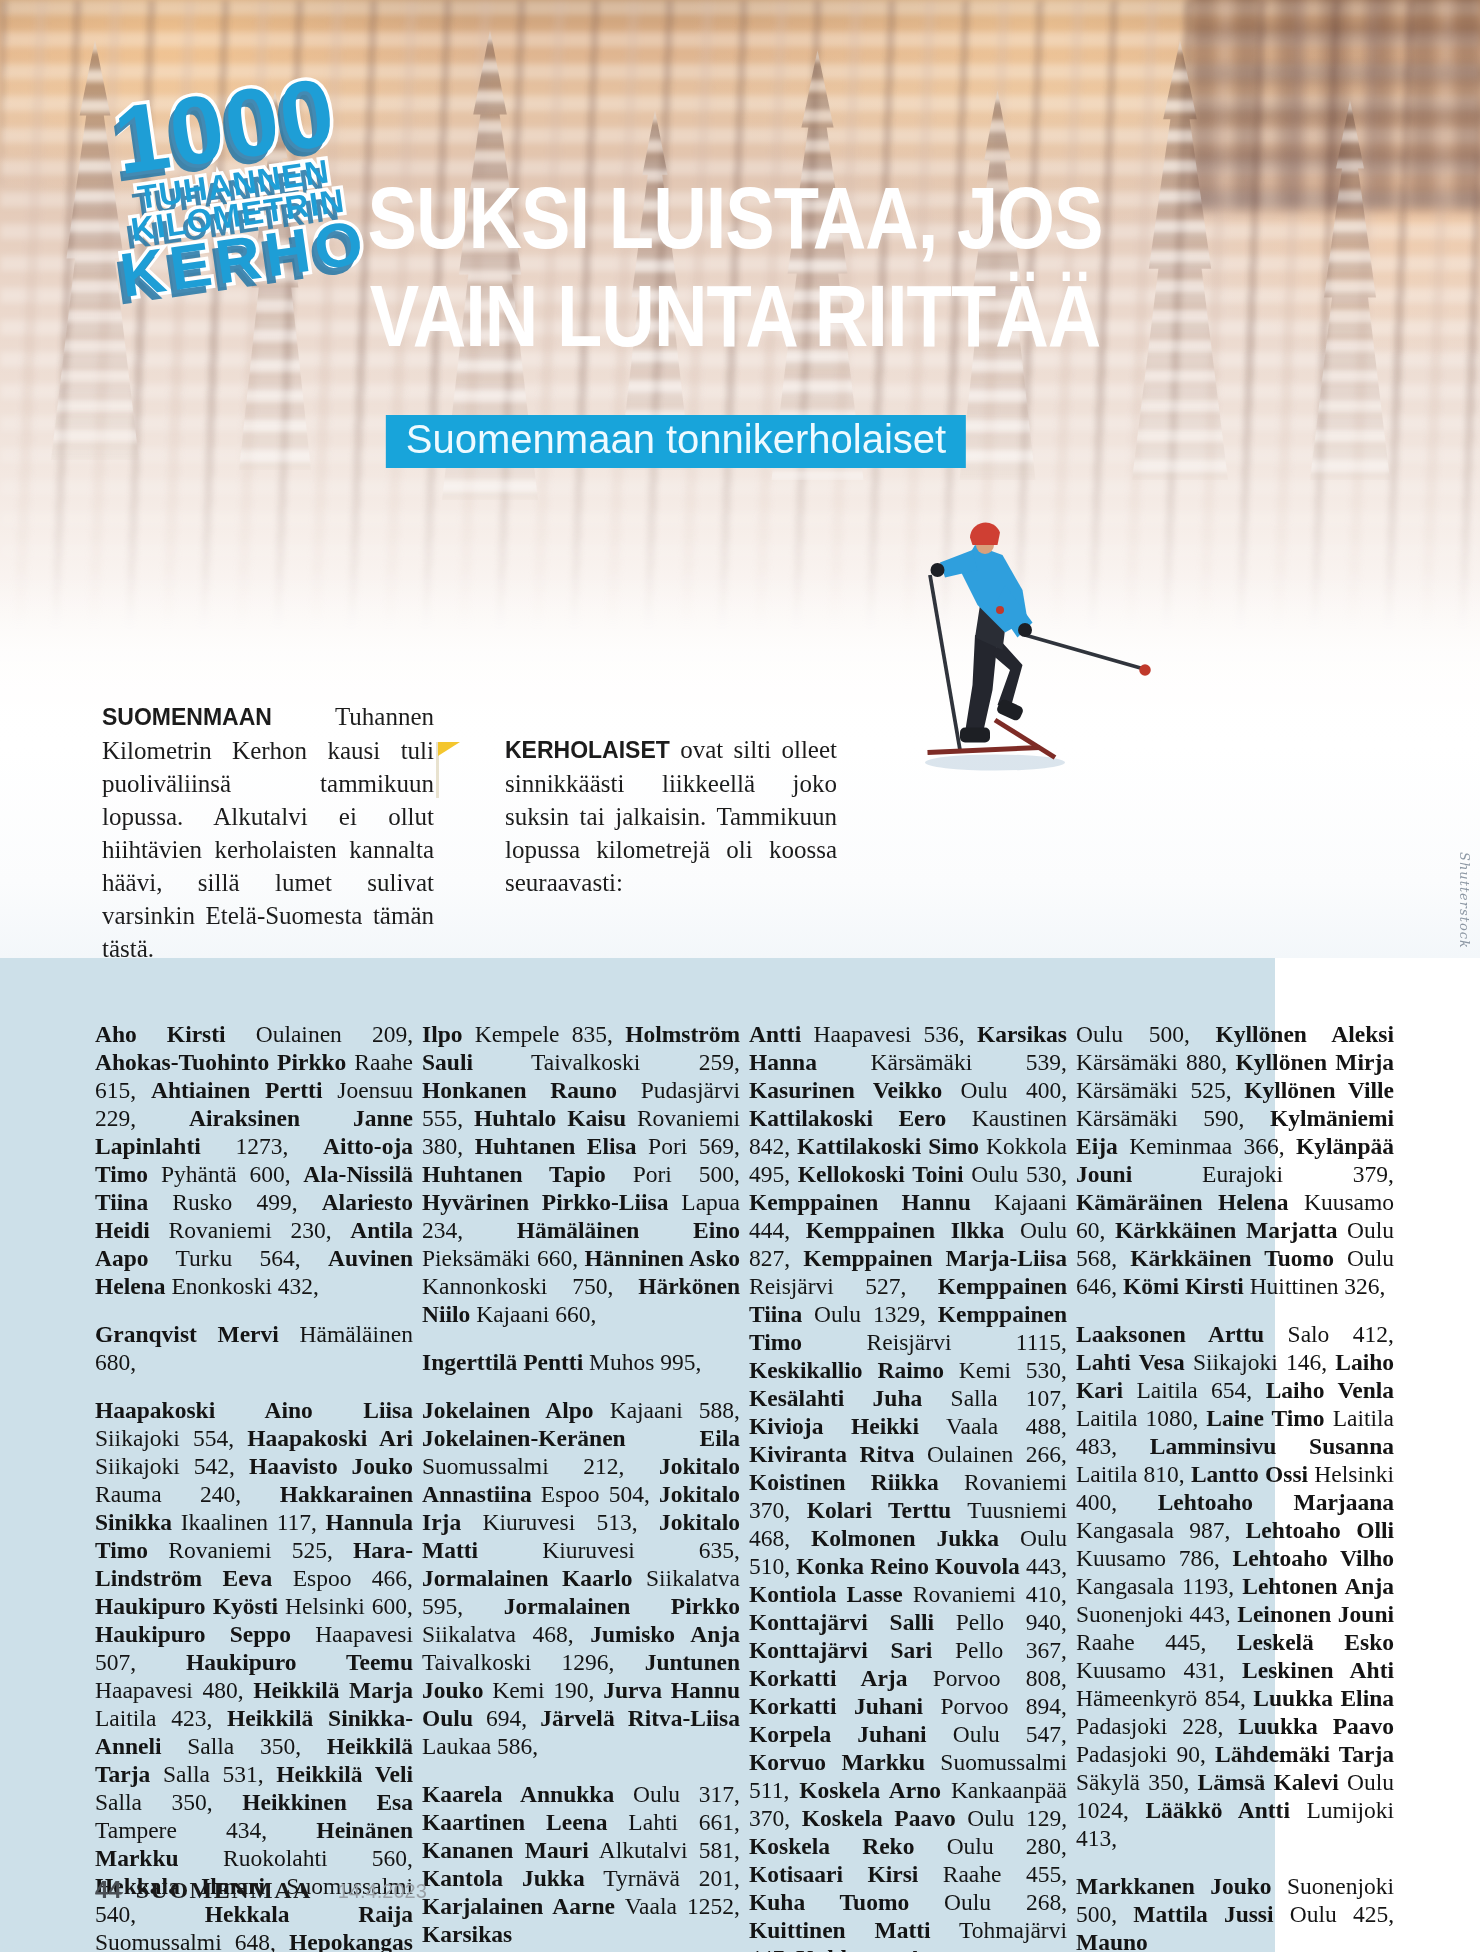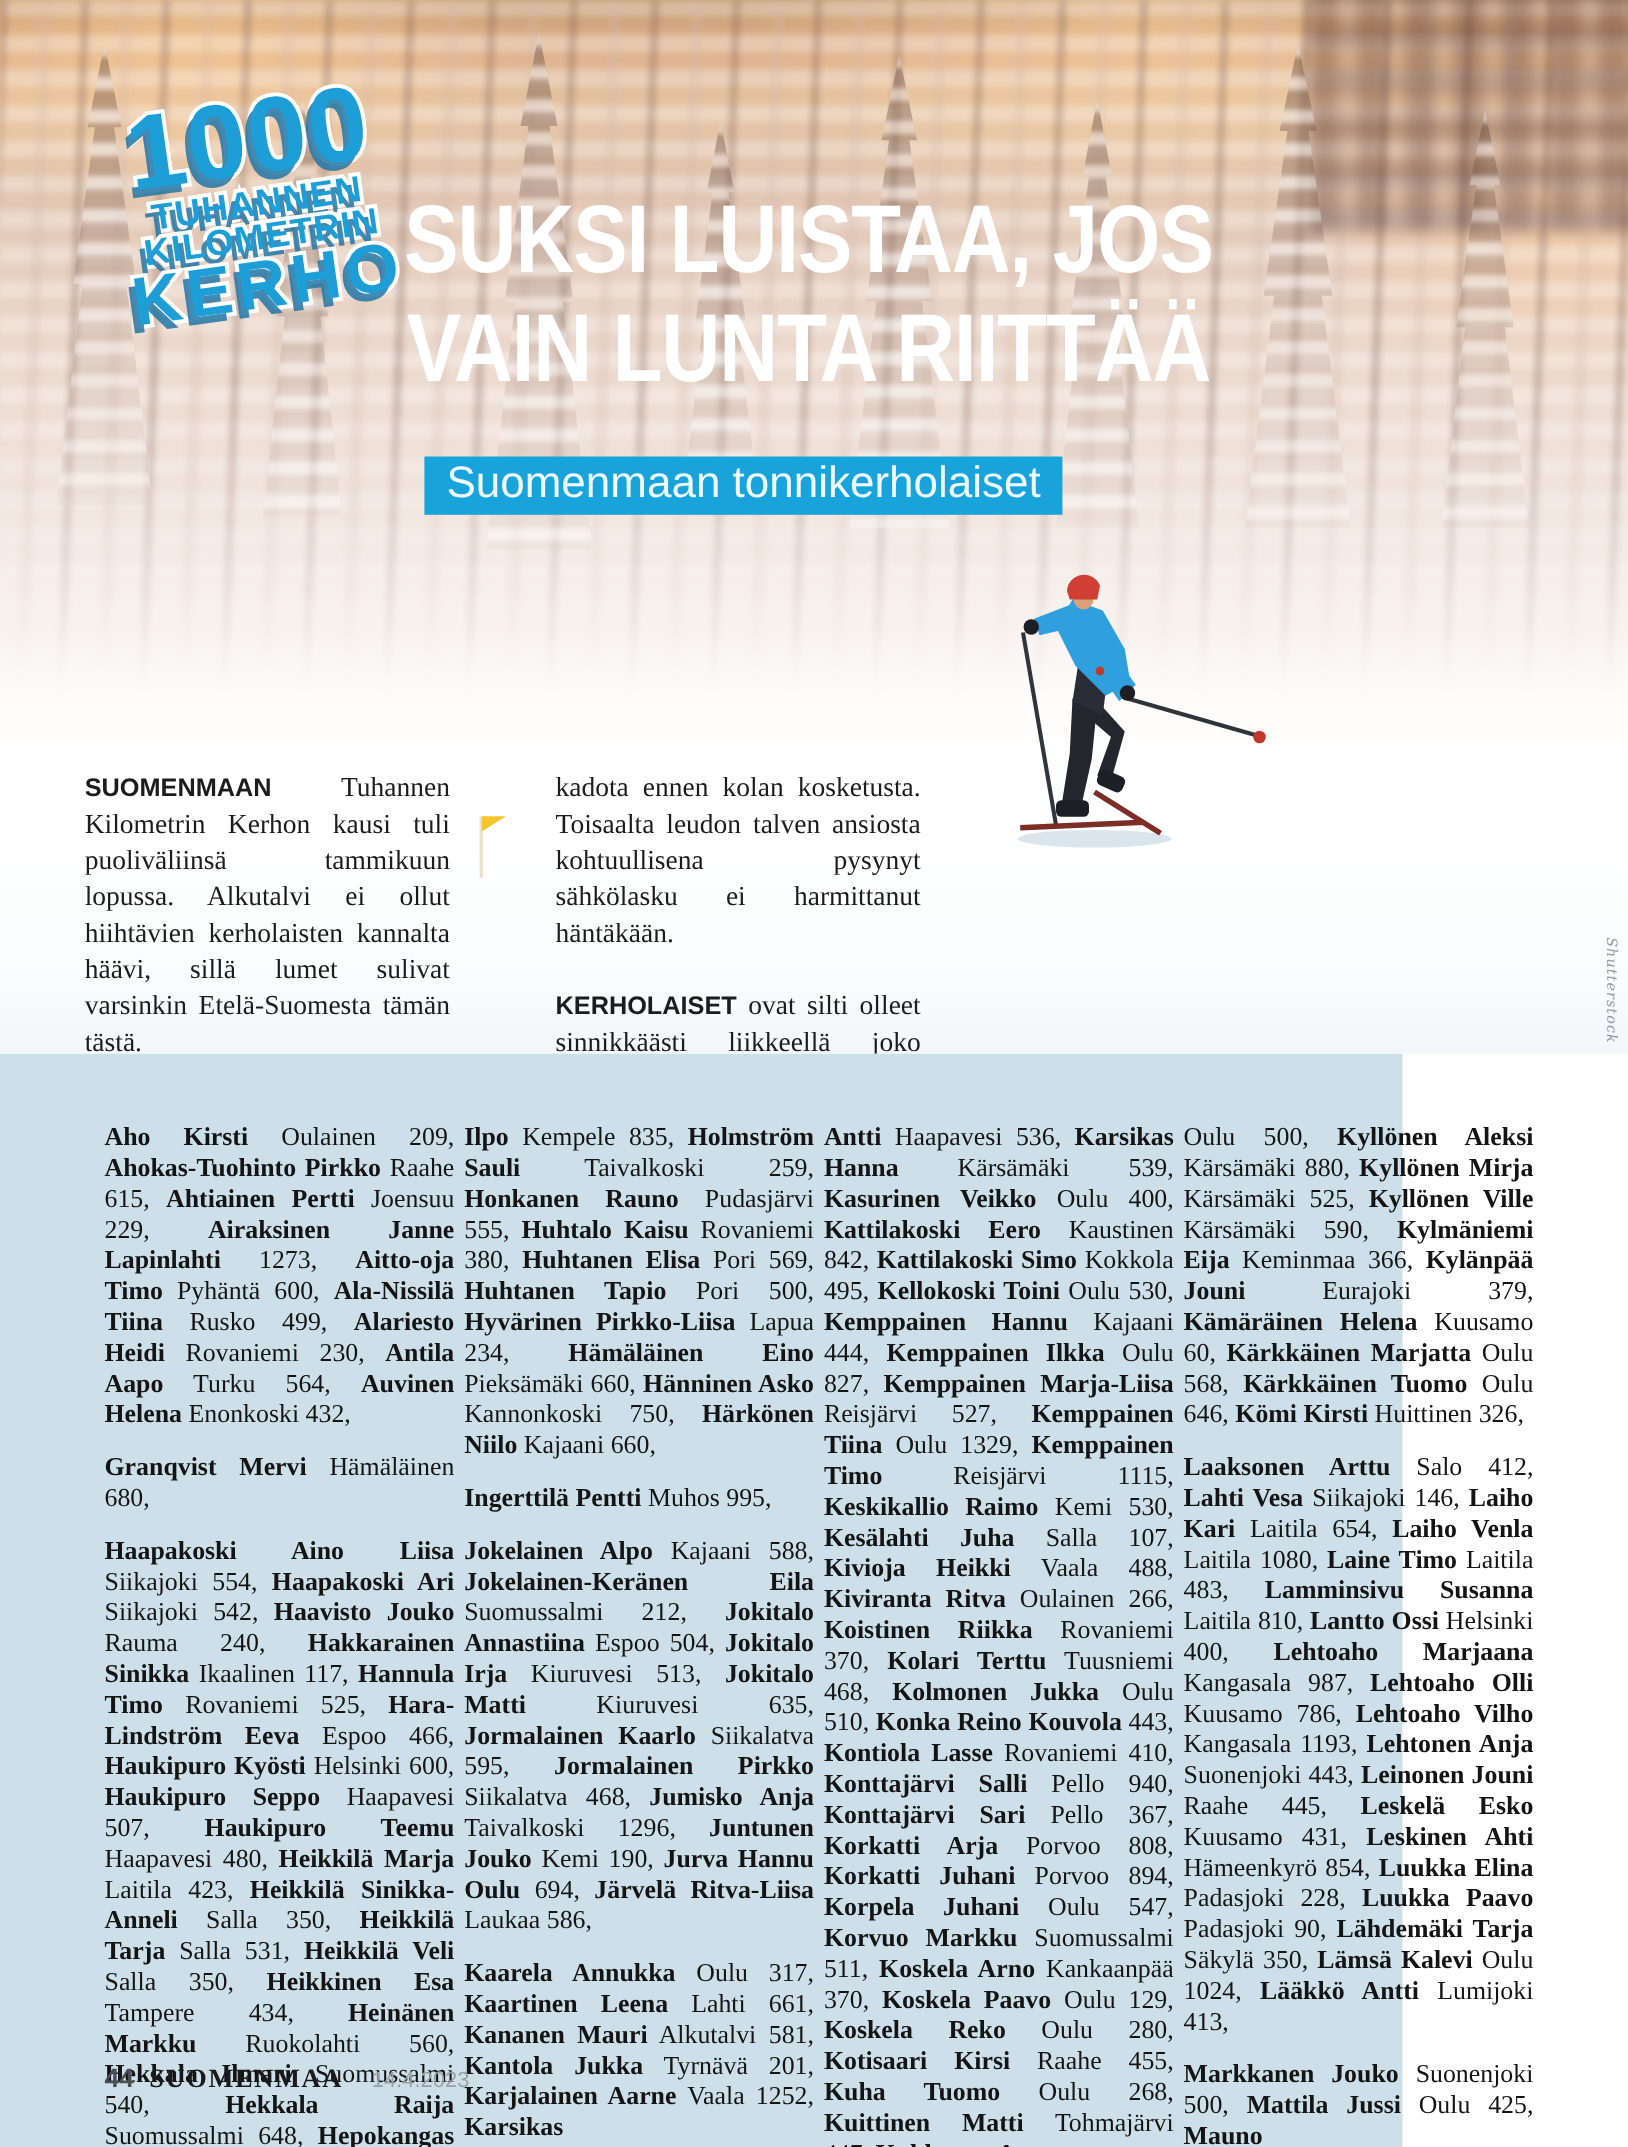--- a/index.html
+++ b/index.html
@@ -83,21 +83,21 @@
   .banner .strip{
     background:#18a4da;color:#eefaff;font-size:40px;font-weight:400;
     padding:2px 20px 6px 20px;white-space:nowrap;text-align:right;
   }
   .byline{
     background:#18a4da;color:#ffffff;font-size:20px;font-weight:bold;letter-spacing:1px;
     padding:8px 18px;margin-top:22px;white-space:nowrap;
   }
   
   .intro-col{position:absolute;top:700px;width:332px;font-size:25px;line-height:33px;text-align:justify;}
-  .intro-col.c1{left:77px;}
+  .intro-col.c1{left:102px;}
   .intro-col.c2{left:505px;}
   .intro-col p{margin:0;}
   .intro-col p + p{text-indent:30px;}
   .intro-col .lead{font-family:"Liberation Sans",sans-serif;font-weight:bold;font-size:23px;}
   .intro-col .pgap{margin-top:33px;text-indent:0;}
   
   .panel{position:absolute;left:0;top:958px;width:1275px;height:994px;background:#cde0e9;}
   .list{position:absolute;left:95px;top:62px;display:flex;gap:9px;}
   .list-col{width:318px;font-size:23.5px;line-height:28px;text-align:justify;color:#141414;}
   .list-col p{margin:0;}
@@ -172,21 +172,20 @@
 
   <div class="banner">
     <div class="strip">Suomenmaan tonnikerholaiset</div>
   </div>
 
   <div class="intro-col c1">
     <p><span class="lead">SUOMENMAAN</span><span> Tuhannen Kilometrin Kerhon kausi tuli puoliväliinsä tammikuun lopussa. Alkutalvi ei ollut hiihtävien kerholaisten kannalta häävi, sillä lumet sulivat varsinkin Etelä-Suomesta tämän tästä.</span></p>
 
   </div>
   <div class="intro-col c2">
-    <p>kadota ennen kolan kosketusta. Toisaalta leudon talven ansiosta kohtuullisena pysynyt sähkölasku ei harmittanut häntäkään.</p>
     <p class="pgap"><span class="lead">KERHOLAISET</span><span> ovat silti olleet sinnikkäästi liikkeellä joko suksin tai jalkaisin. Tammikuun lopussa kilometrejä oli koossa seuraavasti:</span></p>
   </div>
 </div>
 
 <div class="panel">
   <div class="list">
     <div class="list-col">
         <p><b>Aho Kirsti</b><span> Oulainen 209, </span><b>Ahokas-Tuohinto Pirkko</b><span> Raahe 615, </span><b>Ahtiainen Pertti</b><span> Joensuu 229, </span><b>Airaksinen Janne Lapinlahti</b><span> 1273, </span><b>Aitto-oja Timo</b><span> Pyhäntä 600, </span><b>Ala-Nissilä Tiina</b><span> Rusko 499, </span><b>Alariesto Heidi</b><span> Rovaniemi 230, </span><b>Antila Aapo</b><span> Turku 564, </span><b>Auvinen Helena</b><span> Enonkoski 432,</span></p>
         <p><b>Granqvist Mervi</b><span> Hämäläinen 680,</span></p>
         <p><b>Haapakoski Aino Liisa</b><span> Siikajoki 554, </span><b>Haapakoski Ari</b><span> Siikajoki 542, </span><b>Haavisto Jouko</b><span> Rauma 240, </span><b>Hakkarainen Sinikka</b><span> Ikaalinen 117, </span><b>Hannula Timo</b><span> Rovaniemi 525, </span><b>Hara-Lindström Eeva</b><span> Espoo 466, </span><b>Haukipuro Kyösti</b><span> Helsinki 600, </span><b>Haukipuro Seppo</b><span> Haapavesi 507, </span><b>Haukipuro Teemu</b><span> Haapavesi 480, </span><b>Heikkilä Marja</b><span> Laitila 423, </span><b>Heikkilä Sinikka-Anneli</b><span> Salla 350, </span><b>Heikkilä Tarja</b><span> Salla 531, </span><b>Heikkilä Veli</b><span> Salla 350, </span><b>Heikkinen Esa</b><span> Tampere 434, </span><b>Heinänen Markku</b><span> Ruokolahti 560, </span><b>Hekkala Ilmari</b><span> Suomussalmi 540, </span><b>Hekkala Raija</b><span> Suomussalmi 648, </span><b>Hepokangas Edvin</b><span> Oulu 304, </span><b>Hettula</b></p>

